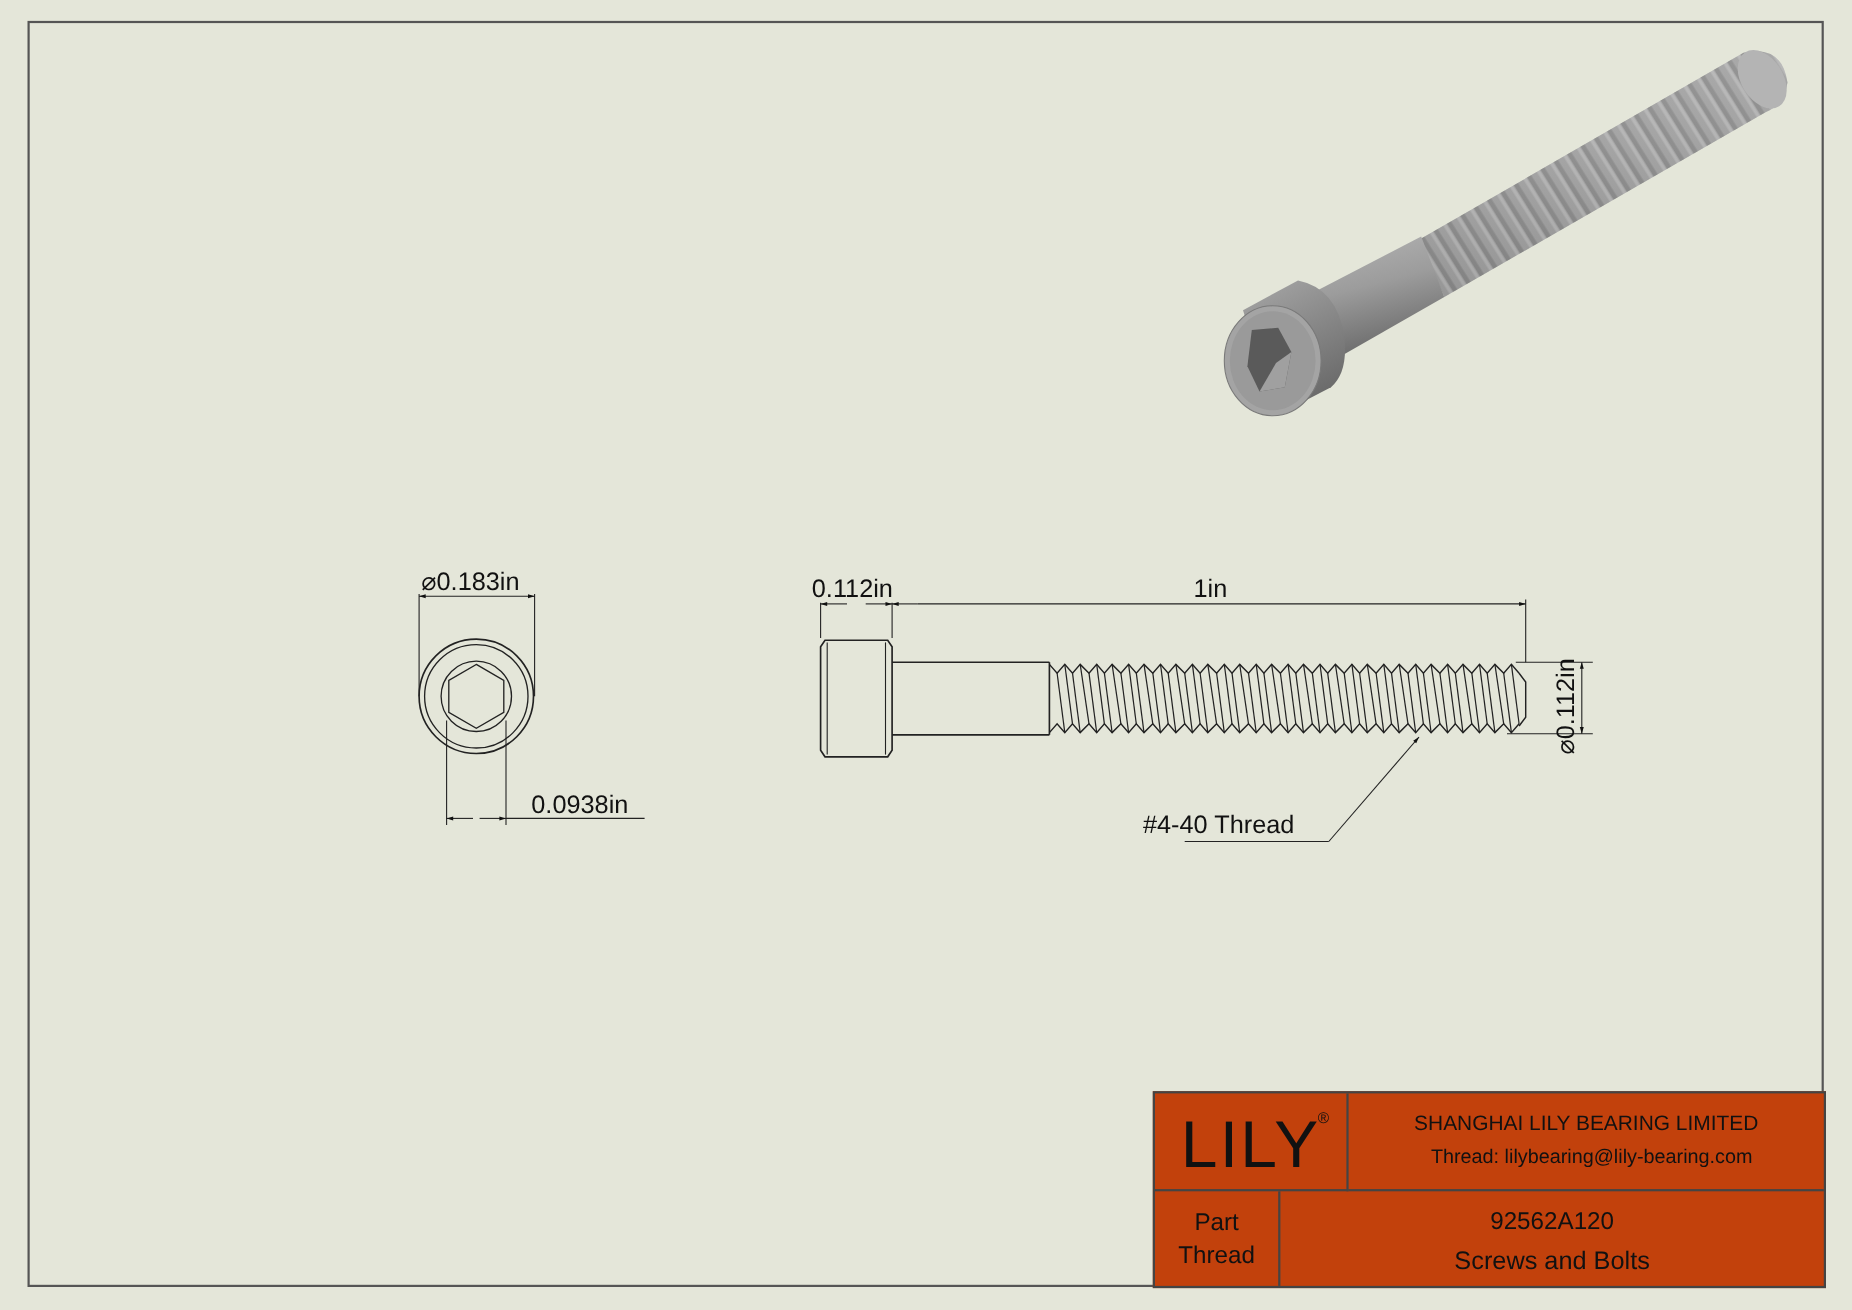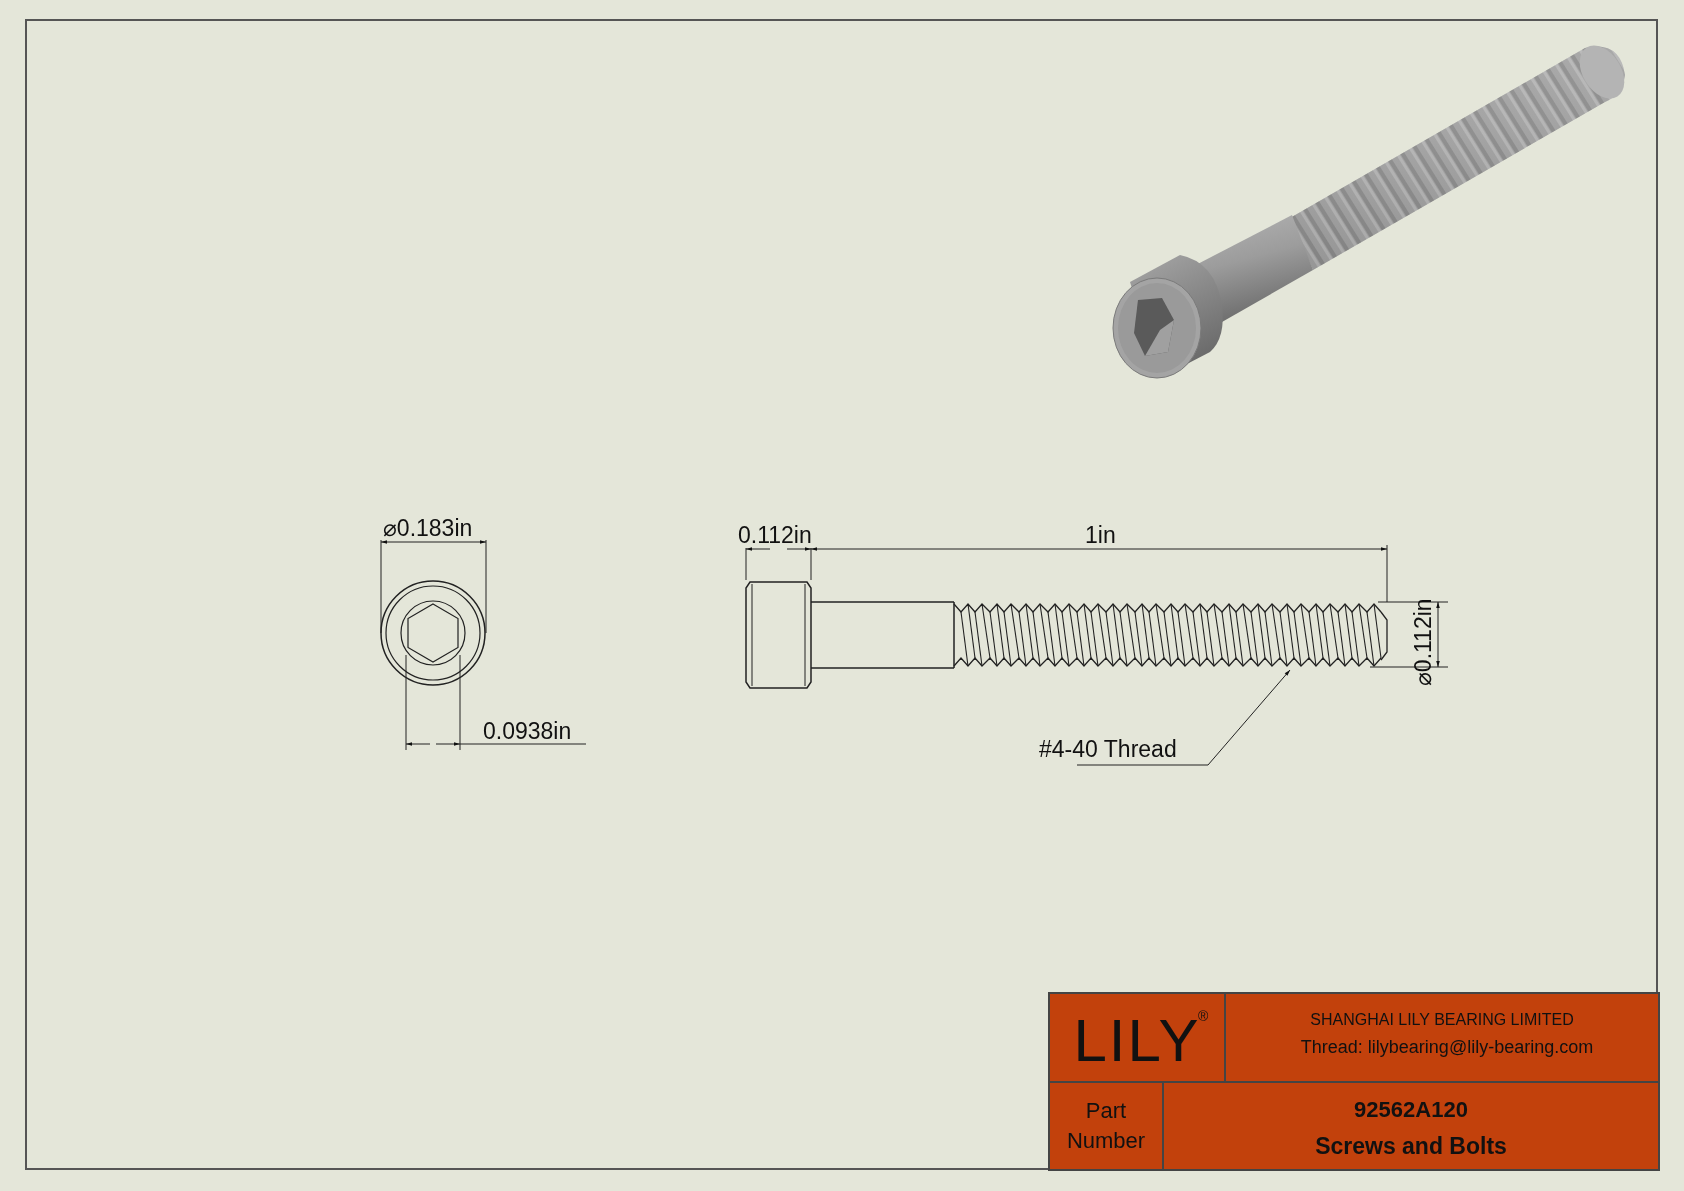--- a/index.html
+++ b/index.html
@@ -23,32 +23,31 @@
     position:absolute; left:0; top:0; width:176px; height:89px;
     border-right:2px solid #444; border-bottom:2px solid #444; box-sizing:border-box;
     display:flex; align-items:center; justify-content:center;
   }
   .tb-logo-text { font-size:60px; letter-spacing:2px; line-height:1; margin-top:6px; }
   .tb-reg { position:absolute; left:148px; top:14px; font-size:14px; }
   .tb-company {
     position:absolute; left:176px; top:0; width:432px; height:89px;
     border-bottom:2px solid #444; box-sizing:border-box; text-align:center;
   }
-  .tb-company-name { margin-top:17px; font-size:16px; }
+  .tb-company-name { margin-top:17px; font-size:19px; }
   .tb-company-email { margin-top:8px; font-size:18px; padding-left:10px; }
   .tb-partlabel {
     position:absolute; left:0; top:89px; width:114px; height:86px;
     border-right:2px solid #444; box-sizing:border-box;
     display:flex; flex-direction:column; align-items:center; justify-content:center;
     font-size:22px; line-height:30px;
   }
   .tb-partinfo {
     position:absolute; left:114px; top:89px; width:494px; height:94px;
     text-align:center;
-    font-weight:bold;
   }
   .tb-partno { margin-top:14px; font-size:22px; }
   .tb-desc { margin-top:10px; font-size:23px; }
 </style>
 </head>
 <body>
 
 <div class="sheet-border"></div>
 
 <svg class="drawing" width="1684" height="1191" viewBox="0 0 1684 1191">
@@ -213,19 +212,19 @@
   <div class="tb-logo">
     <span class="tb-logo-text">LILY</span>
     <span class="tb-reg">®</span>
   </div>
   <div class="tb-company">
     <div class="tb-company-name">SHANGHAI LILY BEARING LIMITED</div>
     <div class="tb-company-email">Thread: lilybearing@lily-bearing.com</div>
   </div>
   <div class="tb-partlabel">
     <span>Part</span>
-    <span>Number</span>
+    <span>Thread</span>
   </div>
   <div class="tb-partinfo">
     <div class="tb-partno">92562A120</div>
     <div class="tb-desc">Screws and Bolts</div>
   </div>
 </div>
 
 </body></html>

